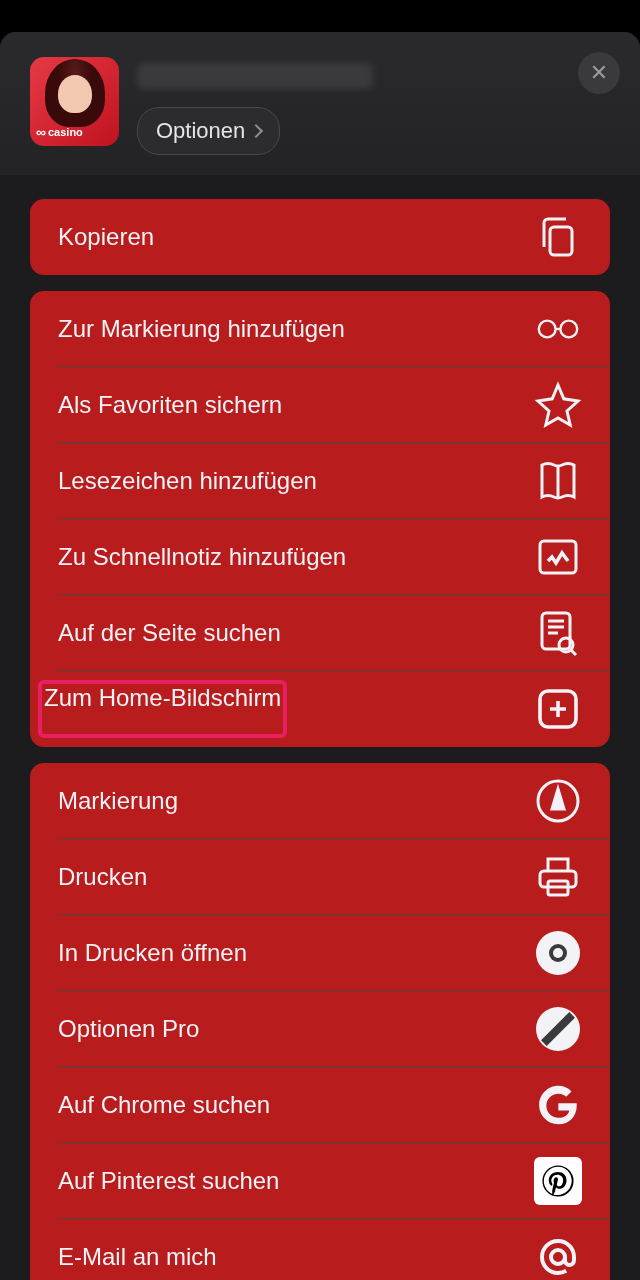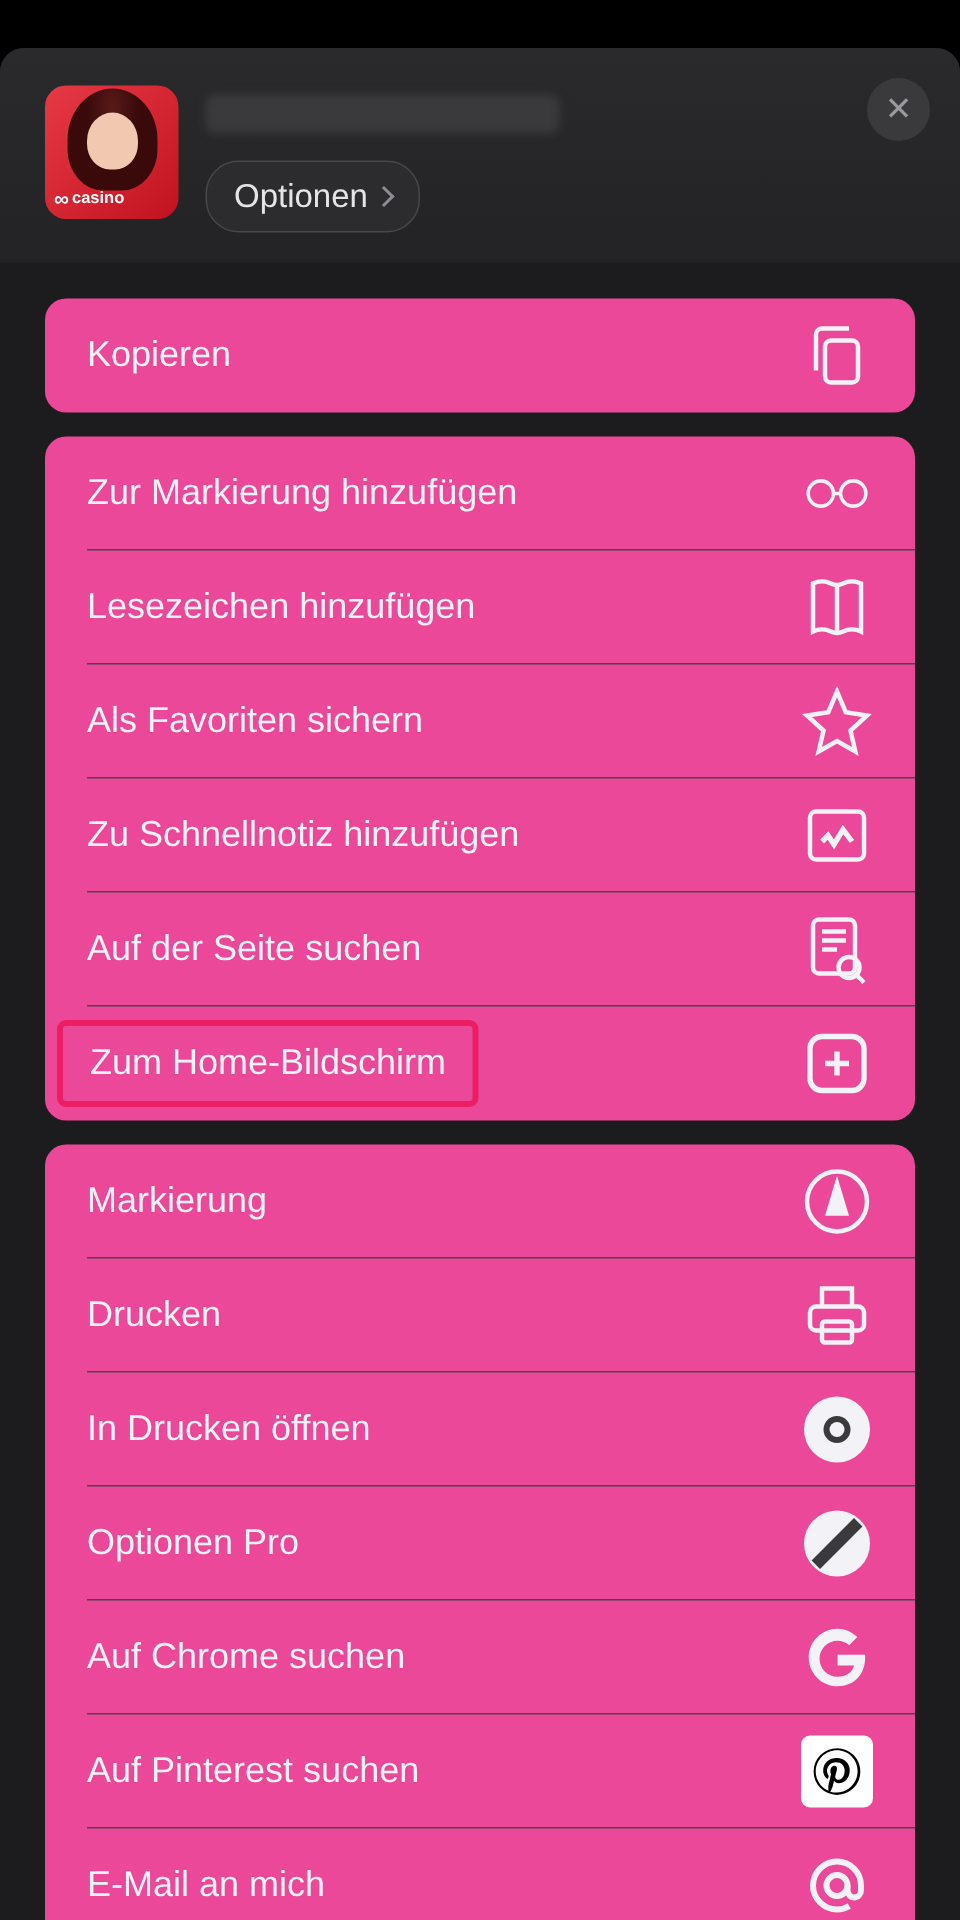--- a/index.html
+++ b/index.html
@@ -128,21 +128,21 @@
       color: #9a9a9e;
       font-size: 22px;
       font-weight: 400;
     }
     .content {
       flex: 1;
       padding: 24px 30px 0;
       overflow: hidden;
     }
     .group {
-      background: #ec4899;
+      background: #b91c1c;
       border-radius: 14px;
       margin-bottom: 16px;
     }
     .action-row {
       display: flex;
       align-items: center;
       justify-content: space-between;
       padding: 0 28px;
       height: 76px;
       position: relative;
@@ -160,26 +160,26 @@
       color: #f2f2f7;
       font-size: 24px;
       font-weight: 400;
     }
     .highlight-box {
       position: absolute;
       left: 8px;
       border: 4px solid #e91e63;
       border-radius: 6px;
       pointer-events: none;
-      padding: 0 18px;
+      padding: 0 2px;
       height: 58px;
       top: 50%;
       transform: translateY(-50%);
       display: flex;
-      align-items: center;
+      align-items: flex-start;
     }
     .icon-wrapper {
       width: 48px;
       height: 48px;
       display: flex;
       align-items: center;
       justify-content: center;
     }
     .pinterest-box {
       background: #fff;
@@ -235,33 +235,33 @@
         <span class="action-label">Zur Markierung hinzufügen</span>
         <div class="icon-wrapper">
           <svg viewBox="0 0 40 20" fill="none" stroke="#f2f2f7" stroke-width="2">
               <circle cx="11" cy="10" r="7"></circle>
               <circle cx="29" cy="10" r="7"></circle>
               <path d="M18 10h4"></path>
             </svg>
         </div>
       </div>
       <div class="action-row">
+        <span class="action-label">Als Favoriten sichern</span>
+        <div class="icon-wrapper">
+          <svg viewBox="0 0 24 24" fill="none" stroke="#f2f2f7" stroke-width="1.5">
+              <path d="M12 2l2.9 6.9L22 10l-5.5 5 1.6 7L12 18.5 5.9 22l1.6-7L2 10l7.1-1.1L12 2z"></path>
+            </svg>
+        </div>
+      </div>
+      <div class="action-row">
         <span class="action-label">Lesezeichen hinzufügen</span>
         <div class="icon-wrapper">
           <svg viewBox="0 0 24 24" fill="none" stroke="#f2f2f7" stroke-width="1.5">
               <path d="M4 4v16c2-1 4-1 6 0 1 .5 2 .5 2 .5s1 0 2-.5c2-1 4-1 6 0V4c-2-1-4-1-6 0-1 .5-2 .5-2 .5s-1 0-2-.5c-2-1-4-1-6 0z"></path>
               <path d="M12 4.5v16"></path>
-            </svg>
-        </div>
-      </div>
-      <div class="action-row">
-        <span class="action-label">Als Favoriten sichern</span>
-        <div class="icon-wrapper">
-          <svg viewBox="0 0 24 24" fill="none" stroke="#f2f2f7" stroke-width="1.5">
-              <path d="M12 2l2.9 6.9L22 10l-5.5 5 1.6 7L12 18.5 5.9 22l1.6-7L2 10l7.1-1.1L12 2z"></path>
             </svg>
         </div>
       </div>
       <div class="action-row">
         <span class="action-label">Zu Schnellnotiz hinzufügen</span>
         <div class="icon-wrapper">
           <svg viewBox="0 0 24 24" fill="none" stroke="#f2f2f7" stroke-width="1.5">
               <rect x="3" y="4" width="18" height="16" rx="2"></rect>
               <path d="M7 14l2-2 2 3 3-5 3 4" stroke-width="1.8"></path>
             </svg>

